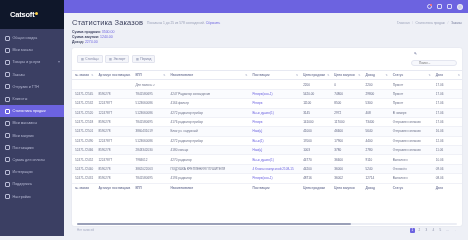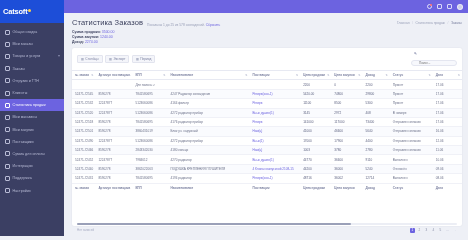--- a/index.html
+++ b/index.html
@@ -9,22 +9,22 @@
     background: #eef0f6;
   }
   #app { display: flex; width: 468px; height: 236px; position: relative; }
 
   
   .sidebar {
     width: 64px; height: 236px; background: #3b3f63;
     display: flex; flex-direction: column; flex: 0 0 64px;
   }
   .brand {
-    height: 23px; background: #1d4ed8; display: flex;
-    align-items: center; padding-left: 3px; position: relative;
+    height: 29px; background: #0f172a; display: flex;
+    align-items: center; padding-left: 10px; position: relative;
   }
   .brand-text {
     color: #ffffff; font-size: 7.5px; font-weight: bold;
     letter-spacing: -0.2px; line-height: 1;
   }
   .brand-dot {
     width: 3px; height: 3px; border-radius: 50%;
     background: #ffd24a; margin-left: 0.5px; margin-top: -3px;
   }
   .nav { padding-top: 3px; overflow: hidden; }
@@ -69,21 +69,21 @@
     width: 6px; height: 6px; border-radius: 50%; background: #cfd0ea;
     border: 0.6px solid rgba(255,255,255,.6);
   }
 
   
   .content {
     flex: 1; padding: 5px 6px 0 8px; overflow: hidden;
     display: flex; flex-direction: column;
   }
   .crumbrow { display: flex; align-items: flex-start; justify-content: space-between; }
-  .titleblock { display: flex; align-items: flex-end; gap: 4px; }
+  .titleblock { display: flex; align-items: center; gap: 4px; }
   .page-title { font-size: 7.5px; color: #3a3f5c; font-weight: normal; letter-spacing: .1px; }
   .page-sub { font-size: 3.3px; color: #9aa0b8; }
   .page-sub a { color: #6c63e0; text-decoration: none; }
   .breadcrumb { display: flex; gap: 2.5px; font-size: 3.3px; color: #9aa0b8; padding-top: 3px; }
   .breadcrumb .bc-sep { color: #c3c7d8; }
   .breadcrumb .bc-cur { color: #7b80a0; }
 
   .summary { margin-top: 2.5px; display: flex; flex-direction: column; gap: 1px; }
   .sum-line { font-size: 3.5px; color: #6b7089; }
   .sum-line b { color: #3a3f5c; font-weight: bold; }

